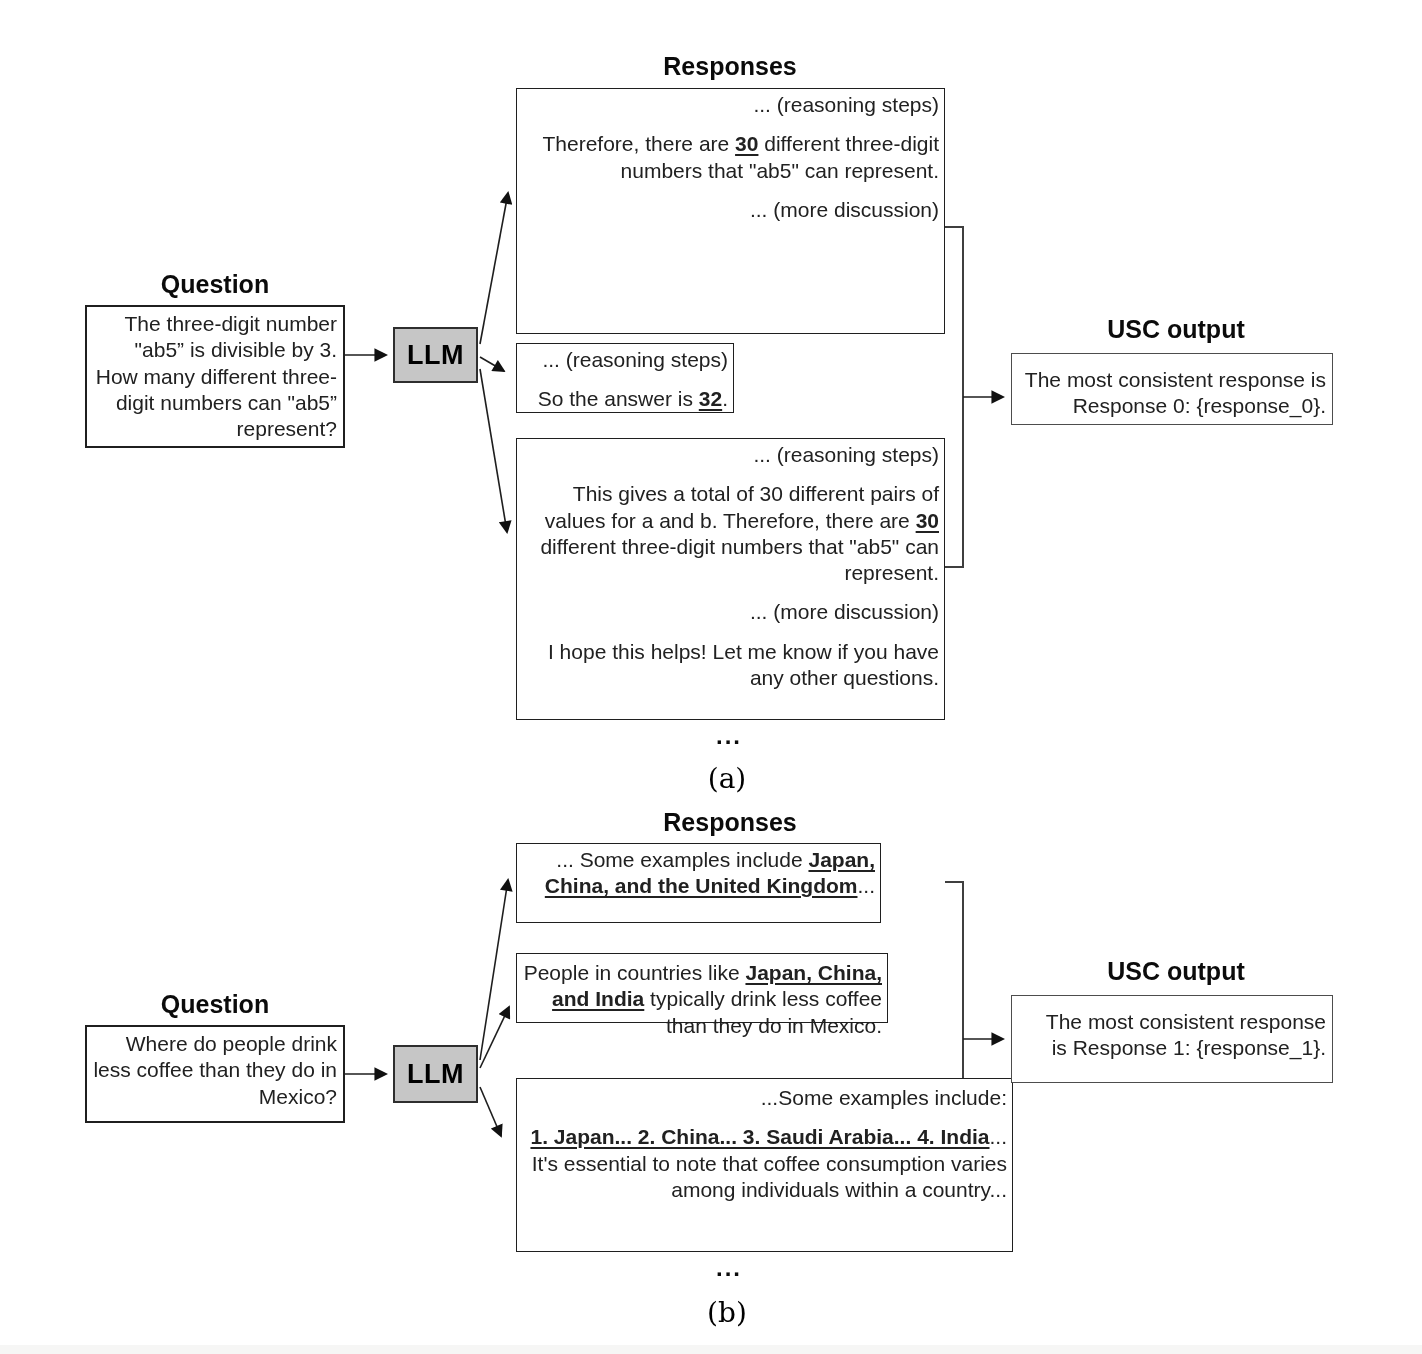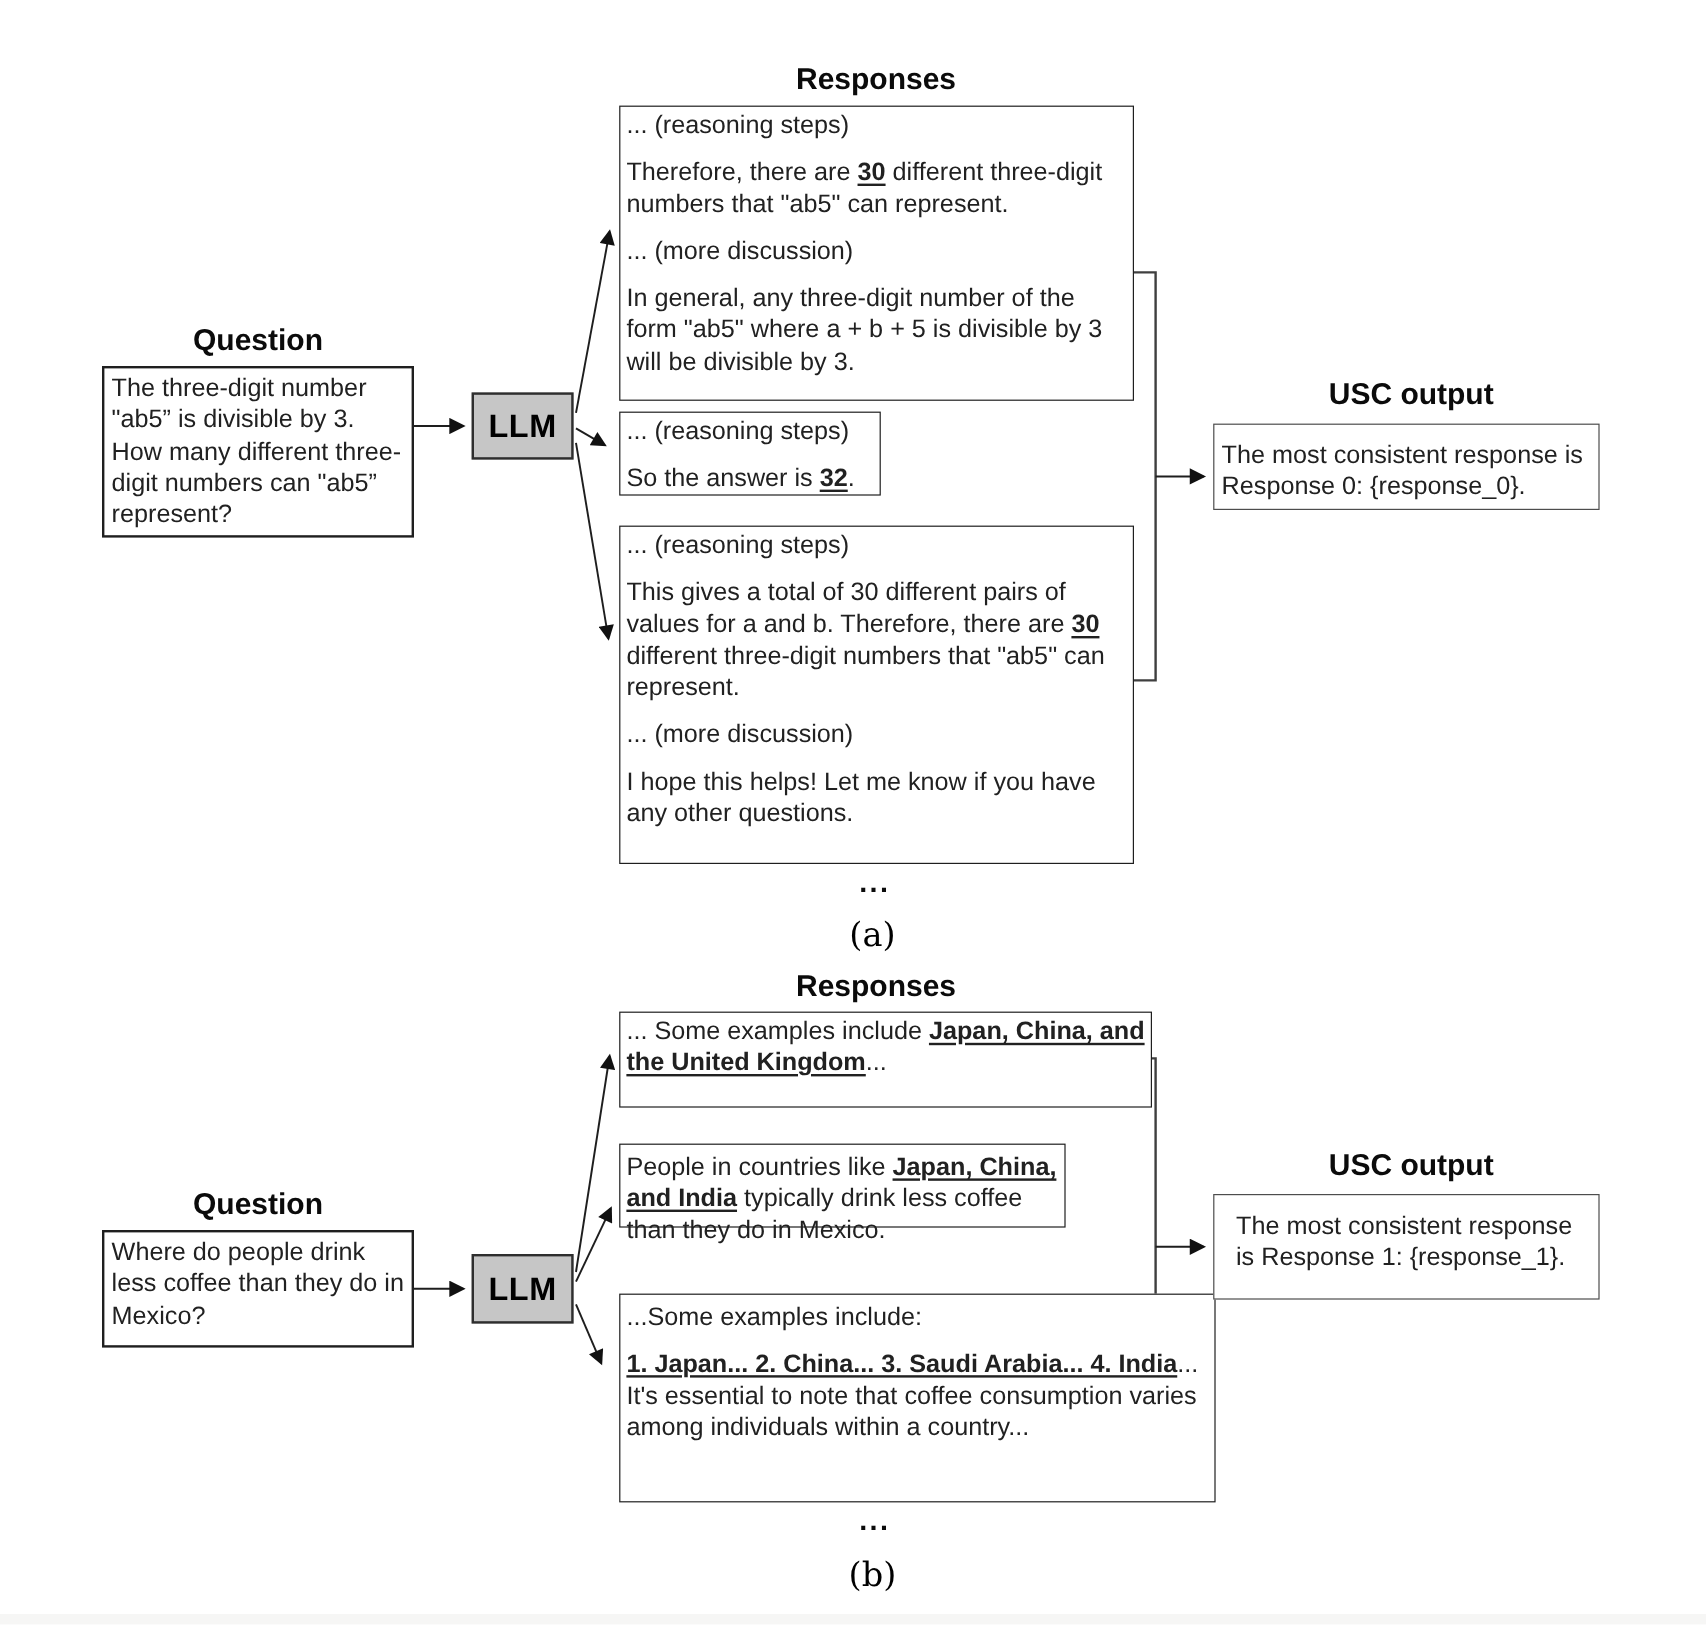--- a/index.html
+++ b/index.html
@@ -8,21 +8,21 @@
     font-family:"Liberation Sans",sans-serif;color:#1e1e1e;
   }
   .arrows{position:absolute;left:0;top:0;pointer-events:none;}
   .hdr{
     position:absolute;margin:0;font-weight:bold;font-size:25px;color:#0b0b0b;
     text-align:center;white-space:nowrap;transform:translateX(-50%);
   }
   .box{
     position:absolute;box-sizing:border-box;background:#fff;
     border:1.5px solid #1f1f1f;font-size:21px;line-height:1.25;color:#212121;
-    padding:2px 5px;text-align:left;
+    padding:2px 5px;text-align:right;
   }
   .box p{margin:0 0 13px 0;}
   .box p:first-child{margin-top:1px;}
   .box p:last-child{margin-bottom:0;}
   .qbox{border-width:2px;padding:4px 6px;}
   .uscbox{border:1.8px solid #4d4d4d;padding:13px 6px;}
   .llm{
     position:absolute;box-sizing:border-box;border:2.5px solid #2e2e2e;
     display:flex;align-items:center;justify-content:center;
     font-weight:bold;font-size:27px;color:#000;letter-spacing:.5px;
@@ -65,21 +65,20 @@
     <line x1="963" y1="1039" x2="1003" y2="1039" stroke="#1e1e1e" stroke-width="1.7" marker-end="url(#ah)"></line>
   </svg>
 
   <section>
     <h3 class="hdr" style="left:730px;top:52px;">Responses</h3>
 
     <div class="box" style="left:516px;top:88px;width:429px;height:246px;">
         <p><span>... (reasoning steps)</span></p>
         <p><span>Therefore, there are </span><span class="hl">30</span><span> different three-digit numbers that "ab5" can represent.</span></p>
         <p><span>... (more discussion)</span></p>
-        <p><span>In general, any three-digit number of the form "ab5" where a + b + 5 is divisible by 3 will be divisible by 3.</span></p>
       </div>
     <div class="box" style="left:516px;top:343px;width:218px;height:70px;">
         <p><span>... (reasoning steps)</span></p>
         <p><span>So the answer is </span><span class="hl">32</span><span>.</span></p>
       </div>
     <div class="box" style="left:516px;top:438px;width:429px;height:282px;">
         <p><span>... (reasoning steps)</span></p>
         <p><span>This gives a total of 30 different pairs of values for a and b. Therefore, there are </span><span class="hl">30</span><span> different three-digit numbers that "ab5" can represent.</span></p>
         <p><span>... (more discussion)</span></p>
         <p><span>I hope this helps! Let me know if you have any other questions.</span></p>
@@ -93,21 +92,21 @@
     <h3 class="hdr" style="left:1176px;top:315px;">USC output</h3>
     <div class="box uscbox" style="left:1011px;top:353px;width:322px;height:72px;">The most consistent response is Response 0: {response_0}.</div>
 
     <div class="dots" style="left:729px;top:722px;">...</div>
     <div class="caption" style="left:727px;top:762px;">(a)</div>
   </section>
 
   <section>
     <h3 class="hdr" style="left:730px;top:808px;">Responses</h3>
 
-    <div class="box" style="left:516px;top:843px;width:444px;height:80px;">
+    <div class="box" style="left:516px;top:843px;width:365px;height:80px;">
         <p><span>... Some examples include </span><span class="hl">Japan, China, and the United Kingdom</span><span>...</span></p>
       </div>
     <div class="box" style="left:516px;top:953px;width:372px;height:70px;padding-top:5px;">
         <p><span>People in countries like </span><span class="hl">Japan, China, and India</span><span> typically drink less coffee than they do in Mexico.</span></p>
       </div>
     <div class="box" style="left:516px;top:1078px;width:497px;height:174px;padding-top:5px;">
         <p><span>...Some examples include:</span></p>
         <p><span class="hl">1. Japan... 2. China... 3. Saudi Arabia... 4. India</span><span>... It's essential to note that coffee consumption varies among individuals within a country...</span></p>
       </div>
 

